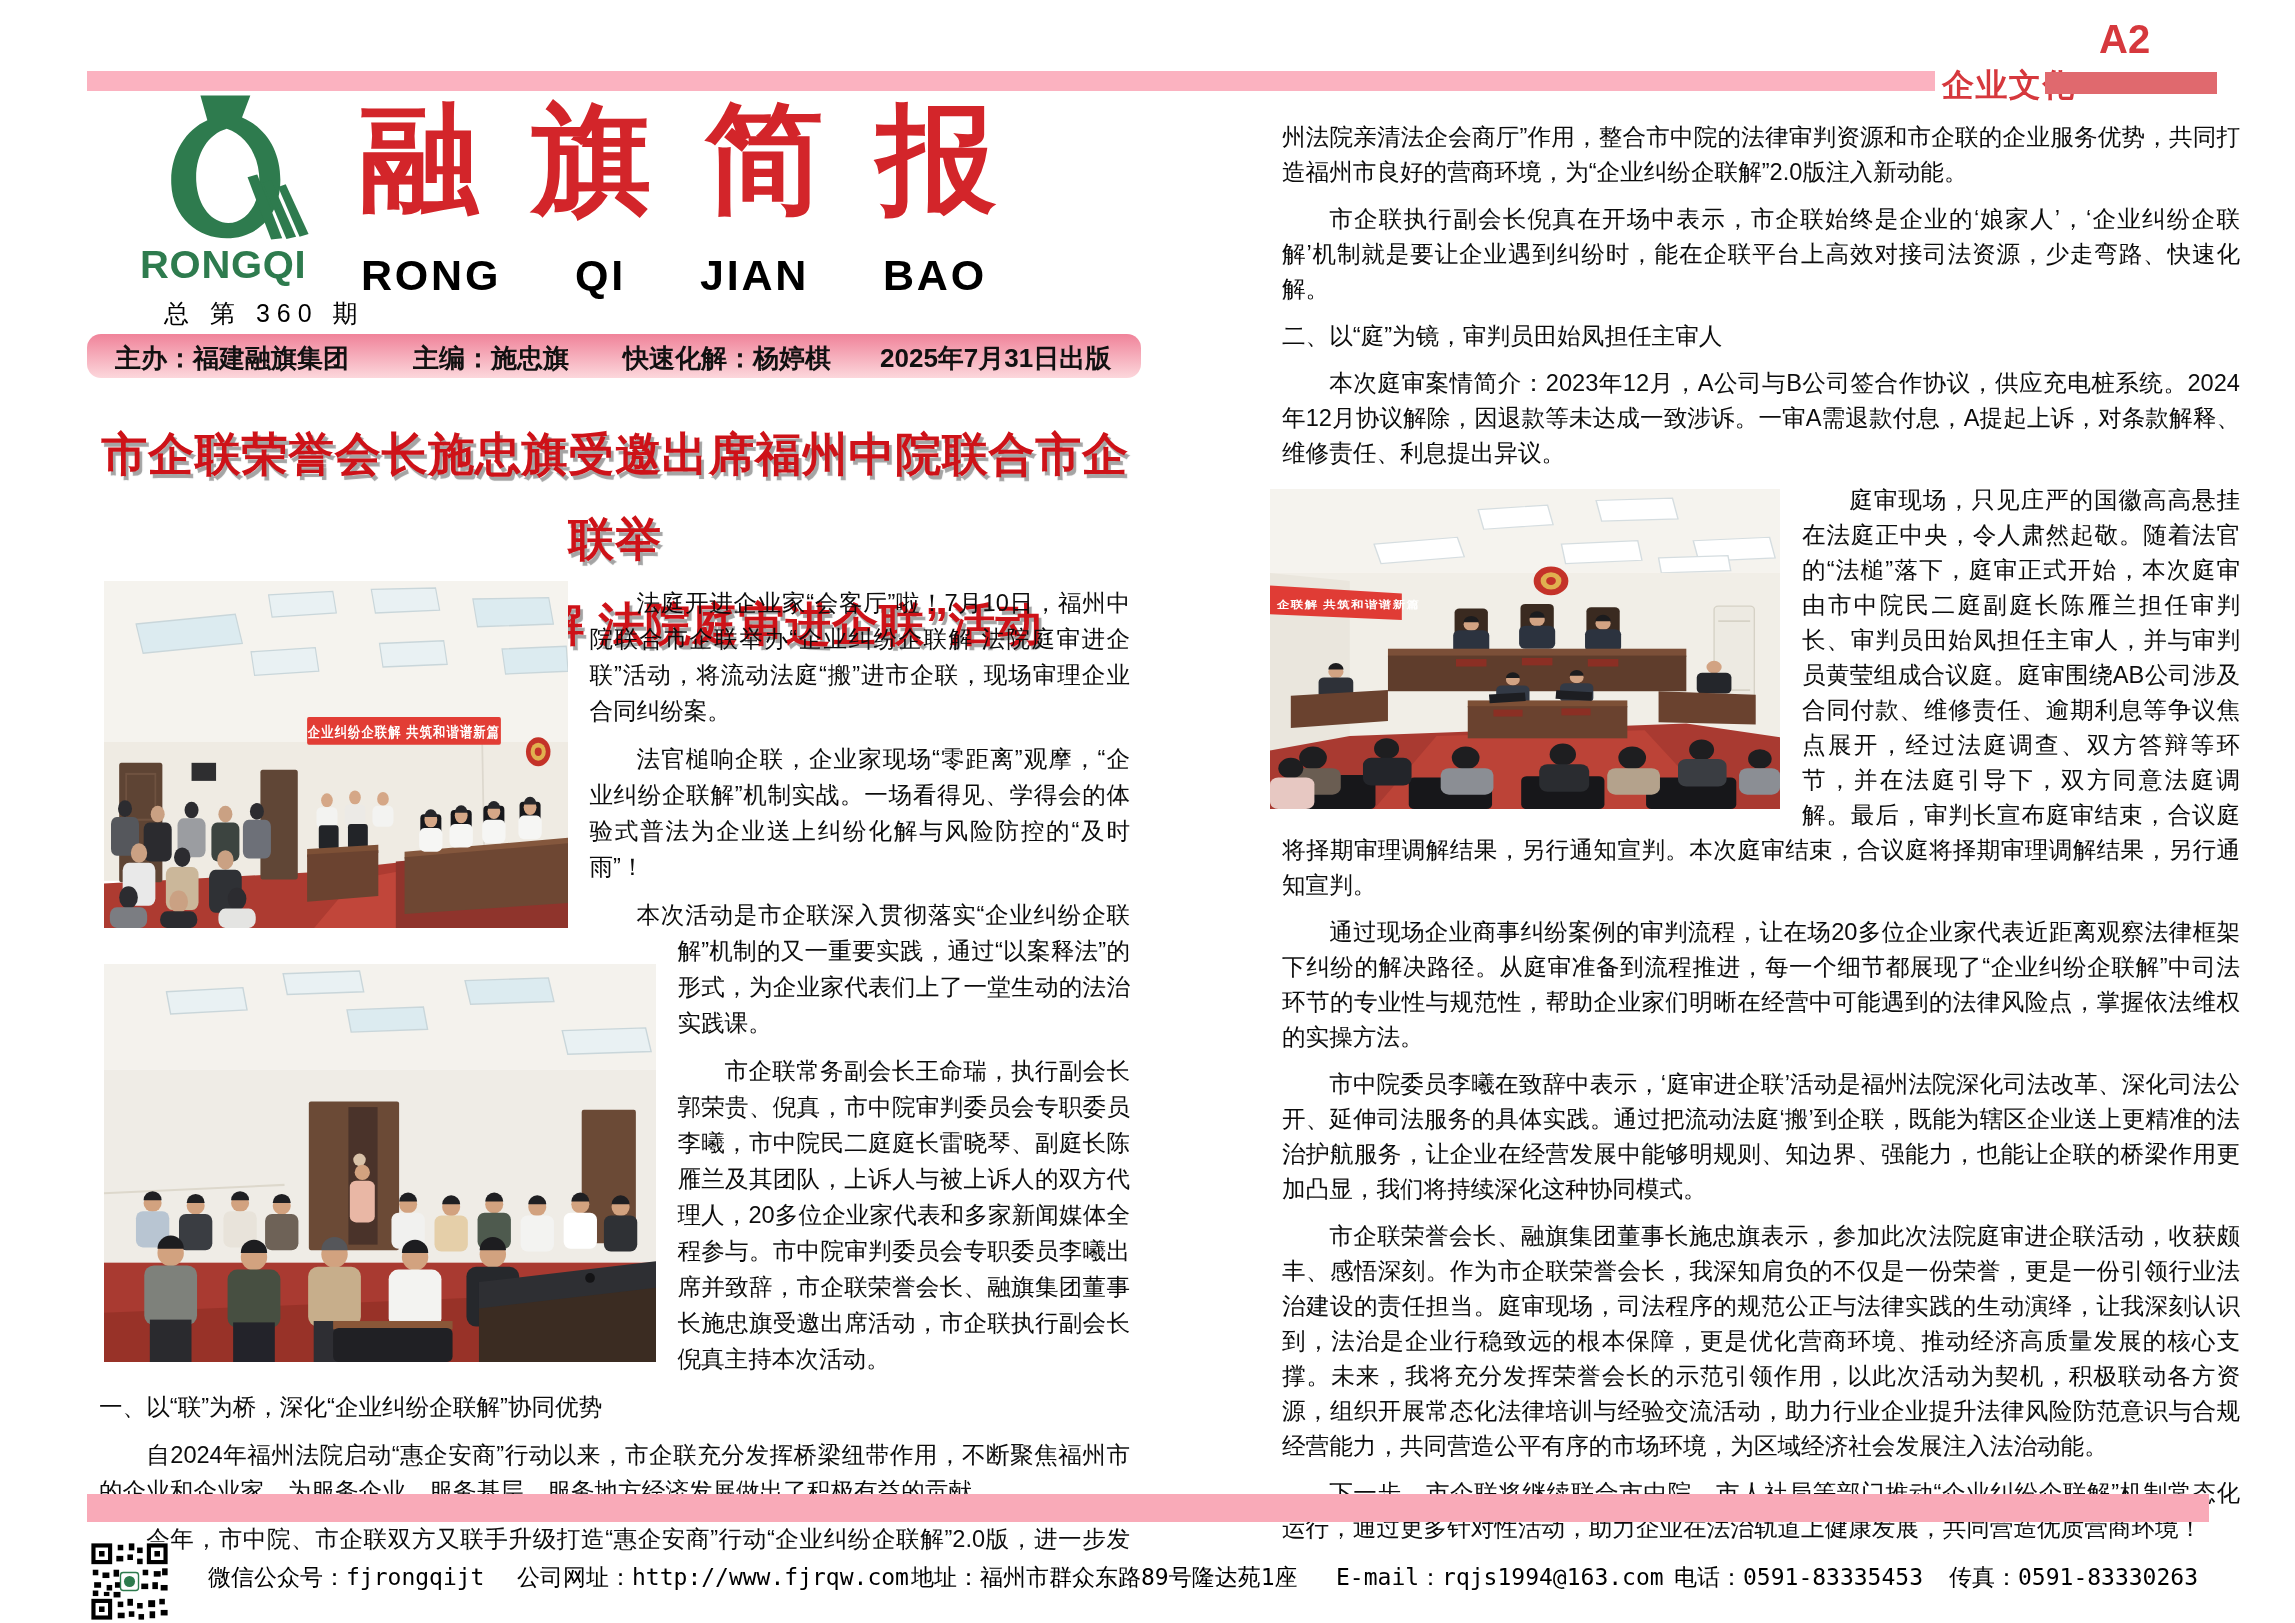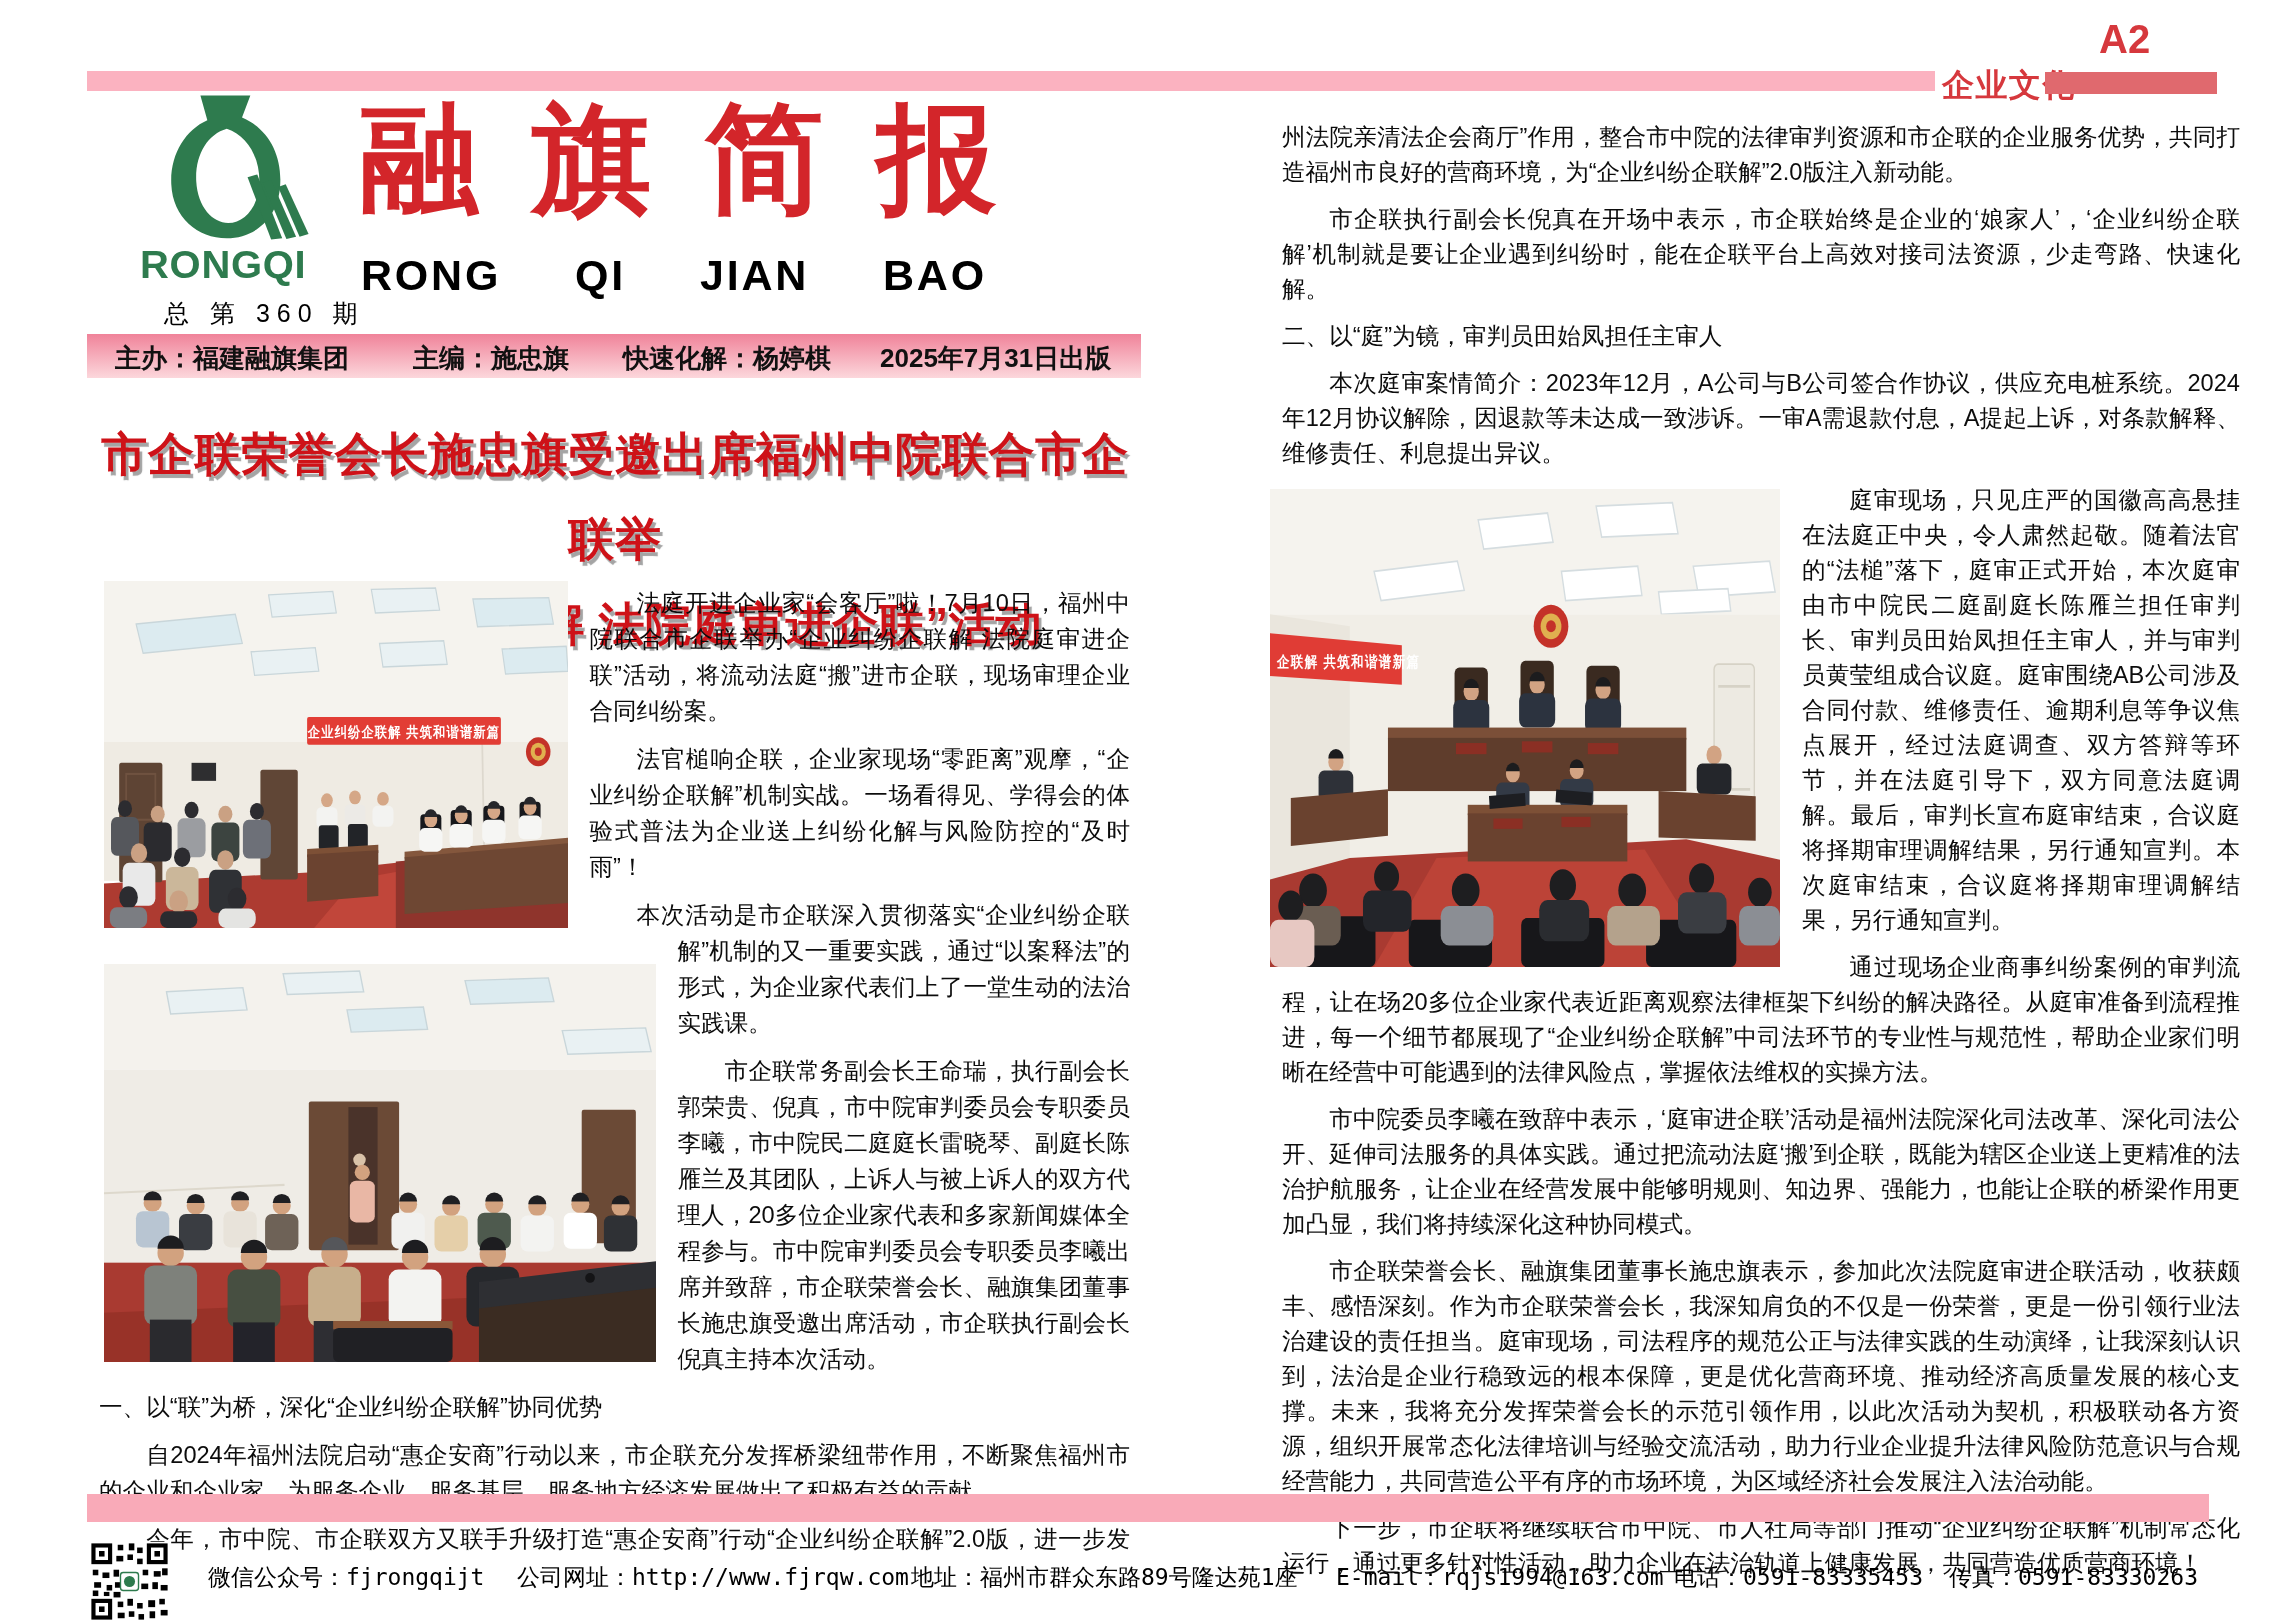--- a/index.html
+++ b/index.html
@@ -17,40 +17,40 @@
   .logo-svg{left:146px;top:94px;width:174px;height:147px;}
   .logo-word{left:140px;top:243px;width:187px;font-size:40px;font-weight:800;color:#2e7b4e;
              letter-spacing:0.7px;transform:scaleY(.95);}
   .issue-line{left:164px;top:297px;font-size:25px;letter-spacing:7px;color:#000;}
   .title-cn{left:360px;top:89px;width:636px;display:flex;justify-content:space-between;
             font-family:"DejaVu Serif",serif;font-weight:900;font-size:119px;line-height:139px;
             color:#d3252a;}
   .title-en{left:361px;top:251px;width:626px;display:flex;justify-content:space-between;
             font-size:43px;font-weight:600;color:#000;letter-spacing:2.8px;gap:25px;}
   .info-bar{left:87px;top:334px;width:1054px;height:44px;
-            background:linear-gradient(#f0839a,#fcd7dc);}
+            background:linear-gradient(#f0839a,#fcd7dc);border-radius:14px;}
   .info-bar span{position:absolute;top:7px;font-size:26px;font-weight:700;color:#111;}
   .ib-organizer{left:28px;} .ib-editor{left:326px;} .ib-design{left:536px;} .ib-date{left:793px;}
 
   
   .headline{left:89px;top:412px;width:1052px;text-align:center;font-size:46px;font-weight:900;
             color:#ce1218;line-height:85px;text-shadow:2.8px 3.5px 0.7px rgba(90,90,90,.55);
             letter-spacing:0.7px;}
 
   
   .col-left{left:87px;top:573px;width:1055px;font-size:23.6px;line-height:36px;
             text-align:justify;color:#0c0c0c;}
   .col-right{left:1270px;top:108px;width:982px;font-size:23.6px;line-height:35px;
              text-align:justify;color:#0c0c0c;}
   .col-left p,.col-right p,.col-left h3,.col-right h3{margin:12px;padding:0;font-size:inherit;font-weight:400;}
   p.ind{text-indent:2em;}
   figure{margin:0;padding:0;display:block;}
   .ph1{float:left;clear:left;width:464px;height:347px;margin:8.3px 21px 36px 17.4px;}
   .ph2{float:left;clear:left;width:552px;height:398px;margin:0 21px 18px 17.4px;}
-  .ph3{float:left;width:510px;height:478px;margin:5.6px 22px 11px 0;}
+  .ph3{float:left;width:510px;height:320px;margin:5.6px 22px 11px 0;}
   figure svg{width:100%;height:100%;display:block;}
 
   
   .footer-band{left:87px;top:1494px;width:2122px;height:28px;background:#f9aab8;}
   .qr{left:90px;top:1542px;width:79px;height:79px;}
   .footer-item{top:1562px;font-size:23px;color:#000;
                font-family:"DejaVu Sans Mono","Liberation Sans",sans-serif;}
   .f-wechat{left:208px;} .f-web{left:517px;} .f-addr{left:911px;}
   .f-email{left:1336px;} .f-phone{left:1674px;} .f-fax{left:1949px;}
 </style>

